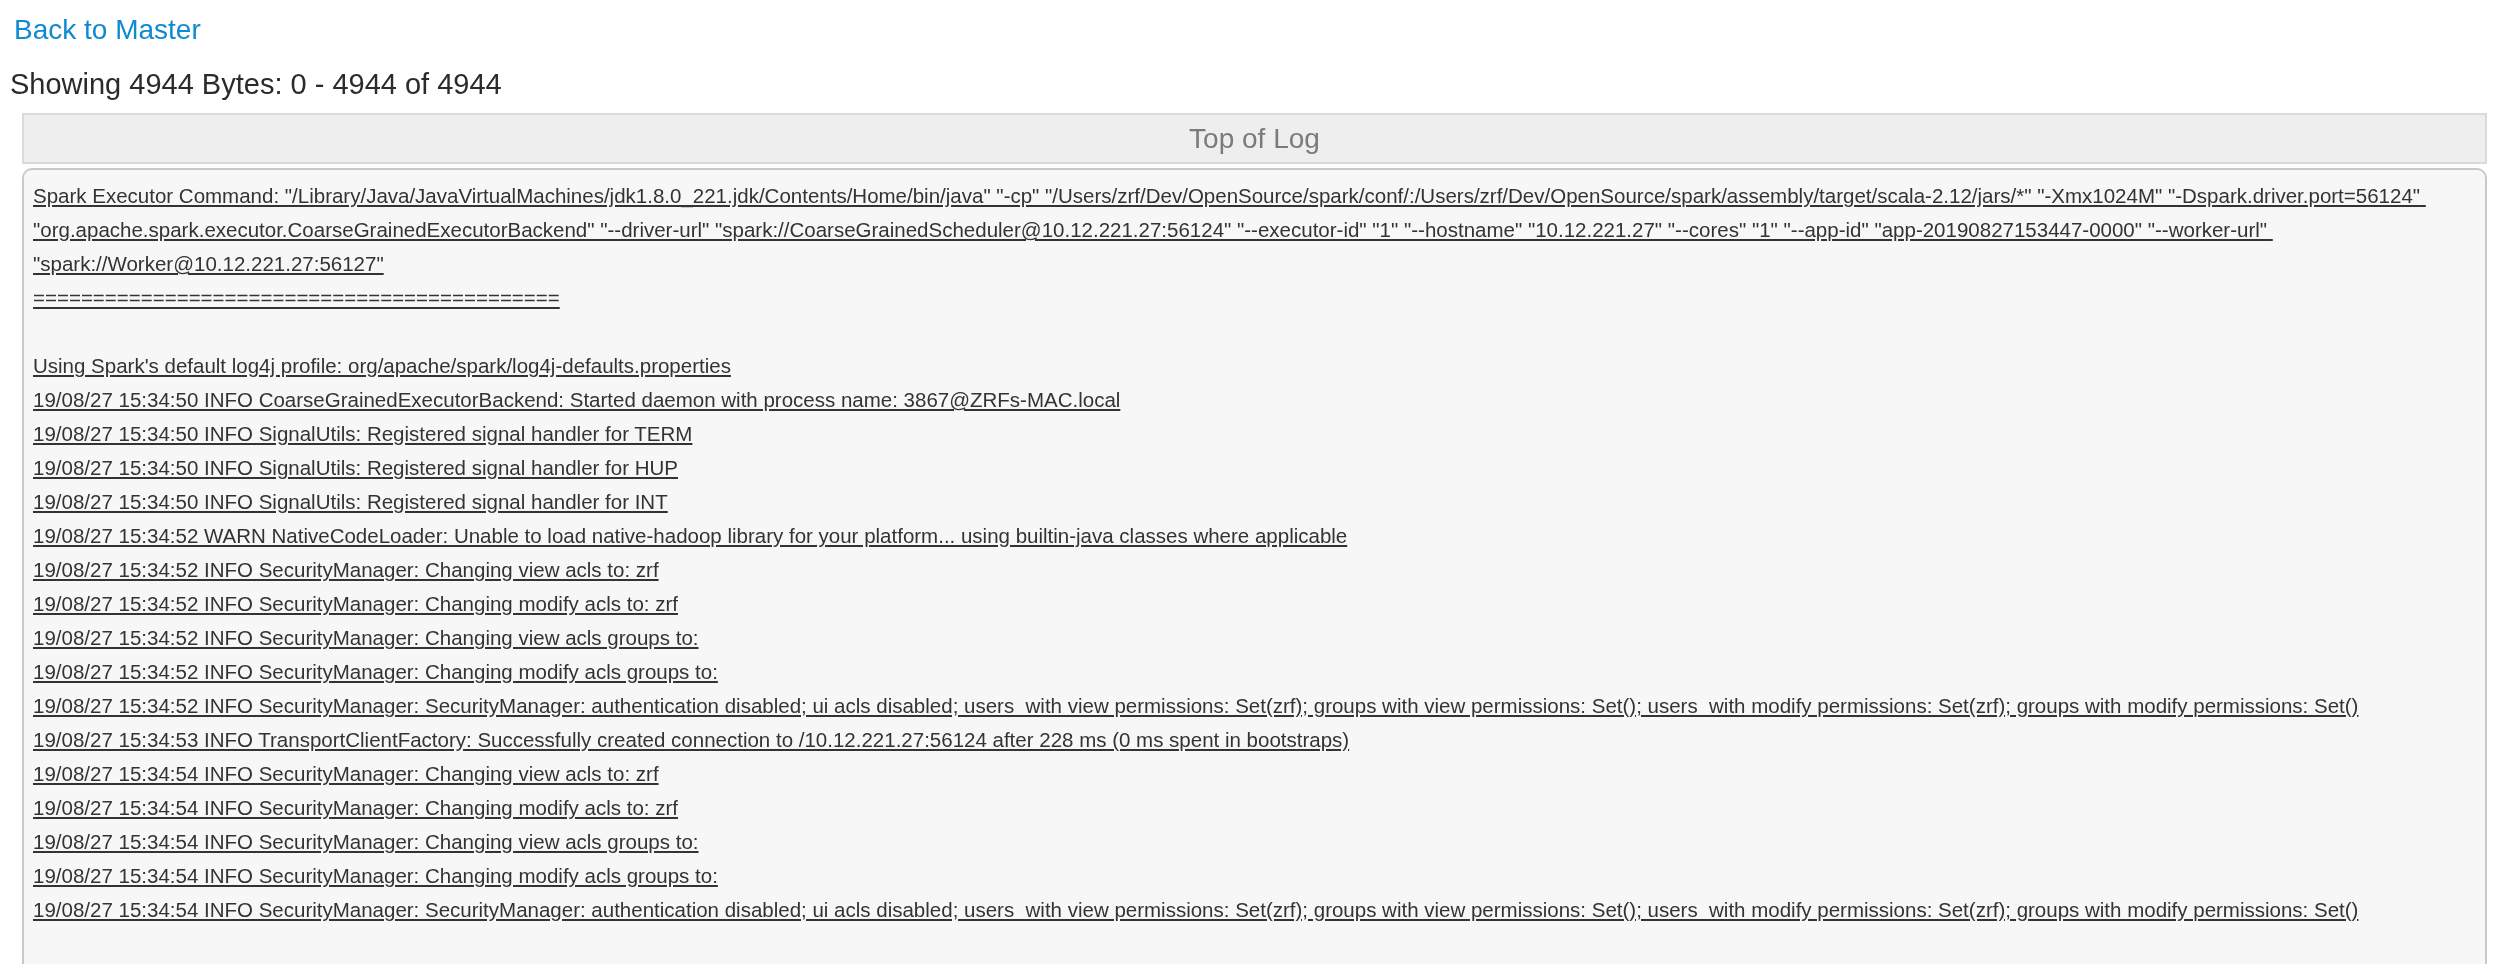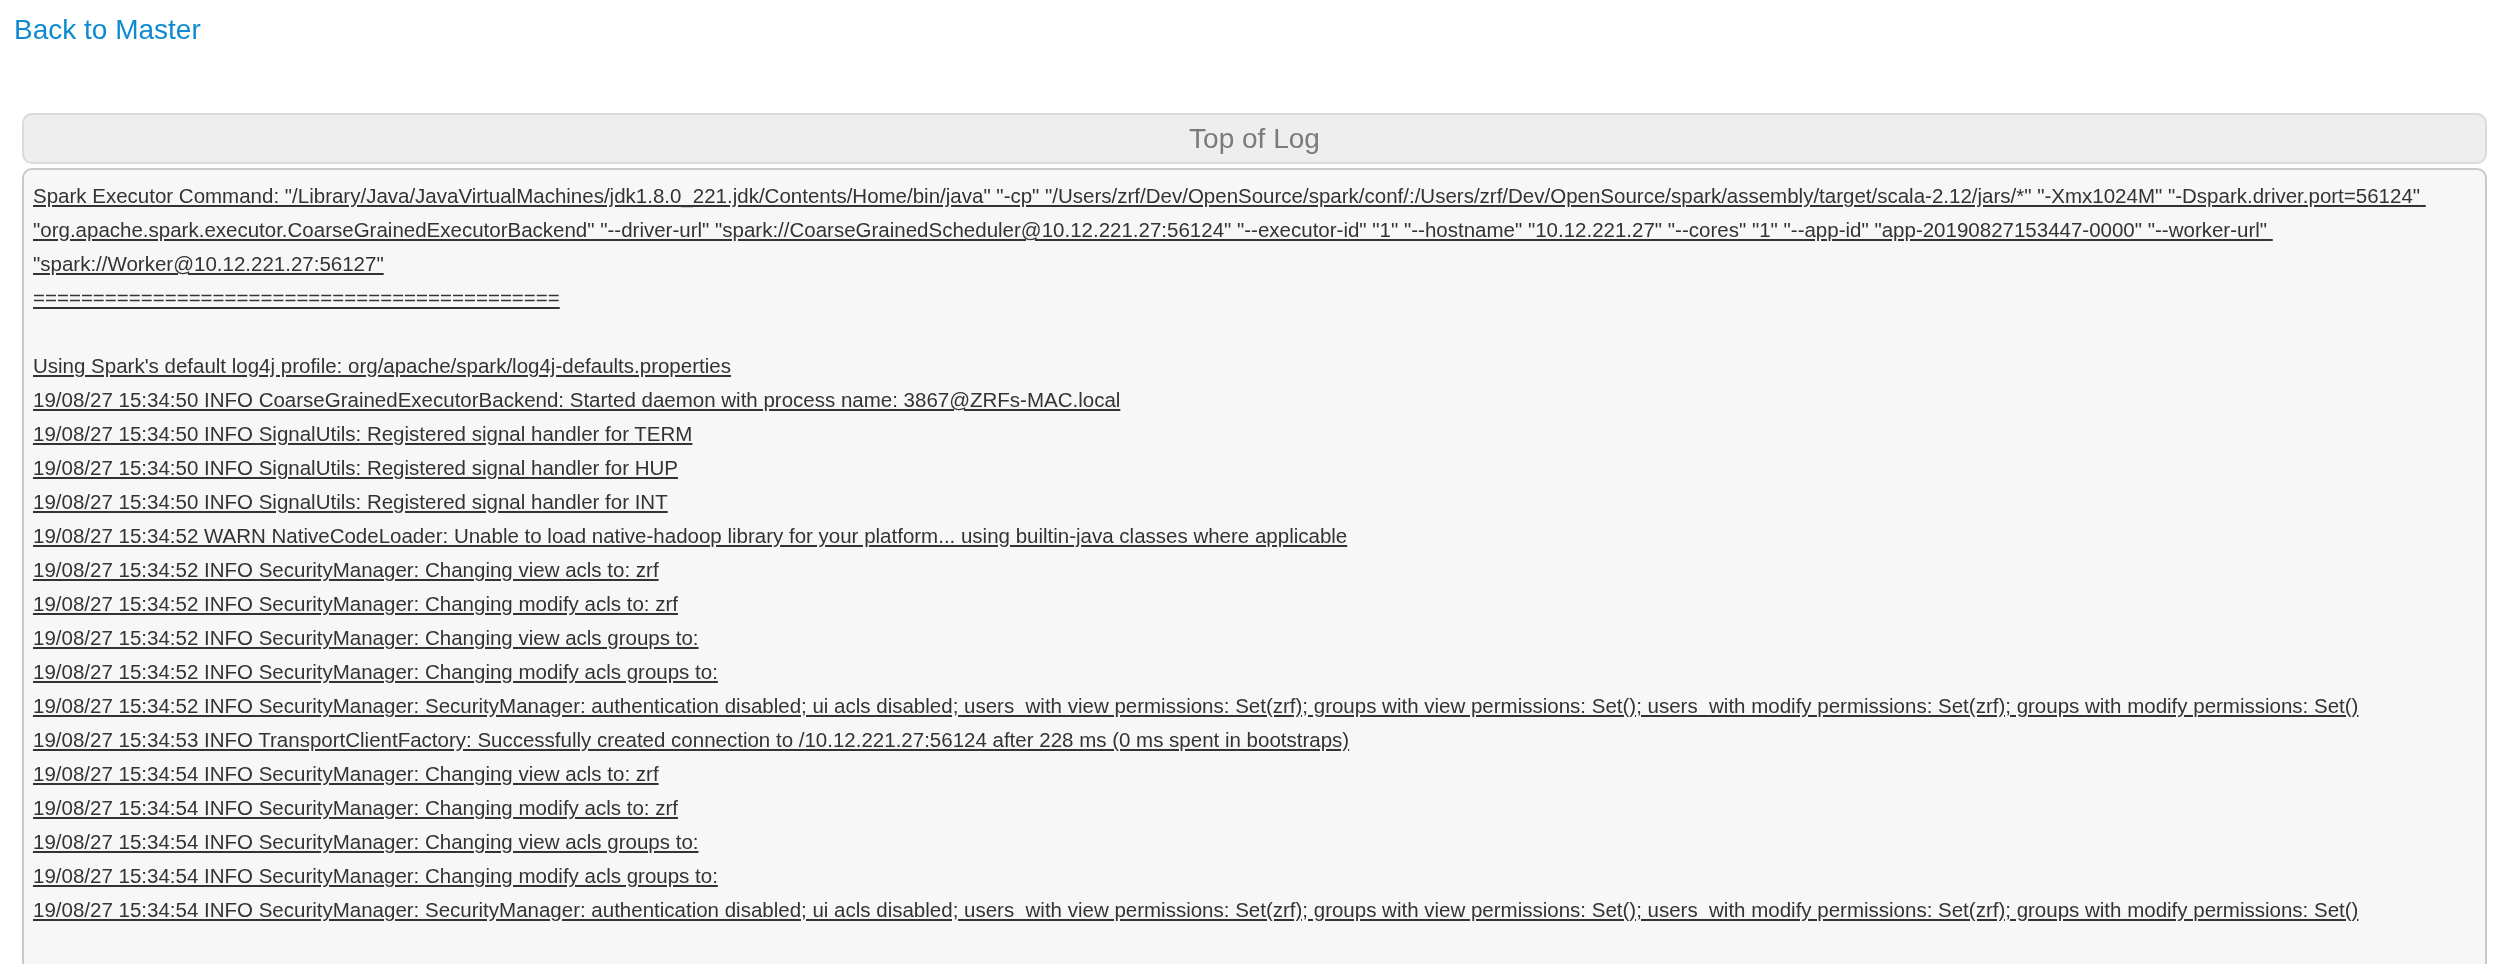--- a/index.html
+++ b/index.html
@@ -35,21 +35,21 @@
     color: #2b2b2b;
   }
   .log-header-bar {
     position: absolute;
     left: 22px;
     top: 113px;
     width: 2465px;
     height: 51px;
     background: #eeeeee;
     border: 2px solid #dadada;
-    border-radius: 10px;
+    border-radius: 0;
     display: flex;
     align-items: center;
     justify-content: center;
     font-size: 28px;
     color: #7b7b7b;
   }
   .log-box {
     position: absolute;
     left: 22px;
     top: 168px;
@@ -72,20 +72,21 @@
     text-decoration: underline;
   }
 </style>
 </head>
 <body>
 
 <div class="page">
 
   <a class="back-link">Back to Master</a>
 
+  <div class="byte-info">Showing 4944 Bytes: 0 - 4944 of 4944</div>
 
   <div class="log-header-bar">
     <span>Top of Log</span>
   </div>
 
   <div class="log-box">
     <pre class="log-text">Spark Executor Command: "/Library/Java/JavaVirtualMachines/jdk1.8.0_221.jdk/Contents/Home/bin/java" "-cp" "/Users/zrf/Dev/OpenSource/spark/conf/:/Users/zrf/Dev/OpenSource/spark/assembly/target/scala-2.12/jars/*" "-Xmx1024M" "-Dspark.driver.port=56124" "org.apache.spark.executor.CoarseGrainedExecutorBackend" "--driver-url" "spark://CoarseGrainedScheduler@10.12.221.27:56124" "--executor-id" "1" "--hostname" "10.12.221.27" "--cores" "1" "--app-id" "app-20190827153447-0000" "--worker-url" "spark://Worker@10.12.221.27:56127"
 ============================================
 
 Using Spark's default log4j profile: org/apache/spark/log4j-defaults.properties

